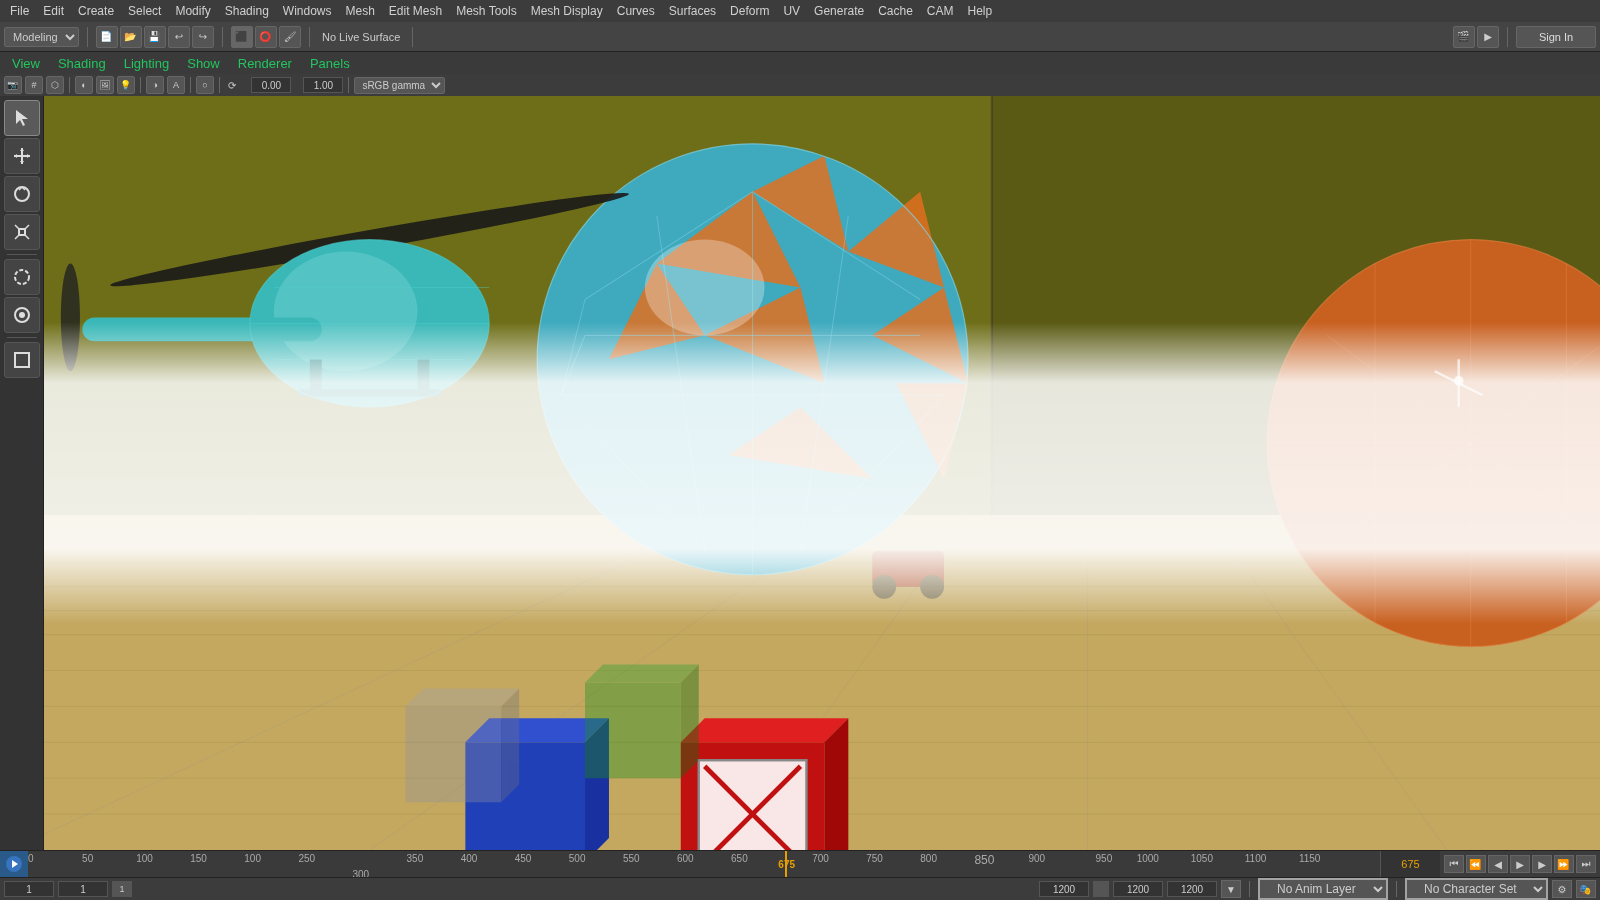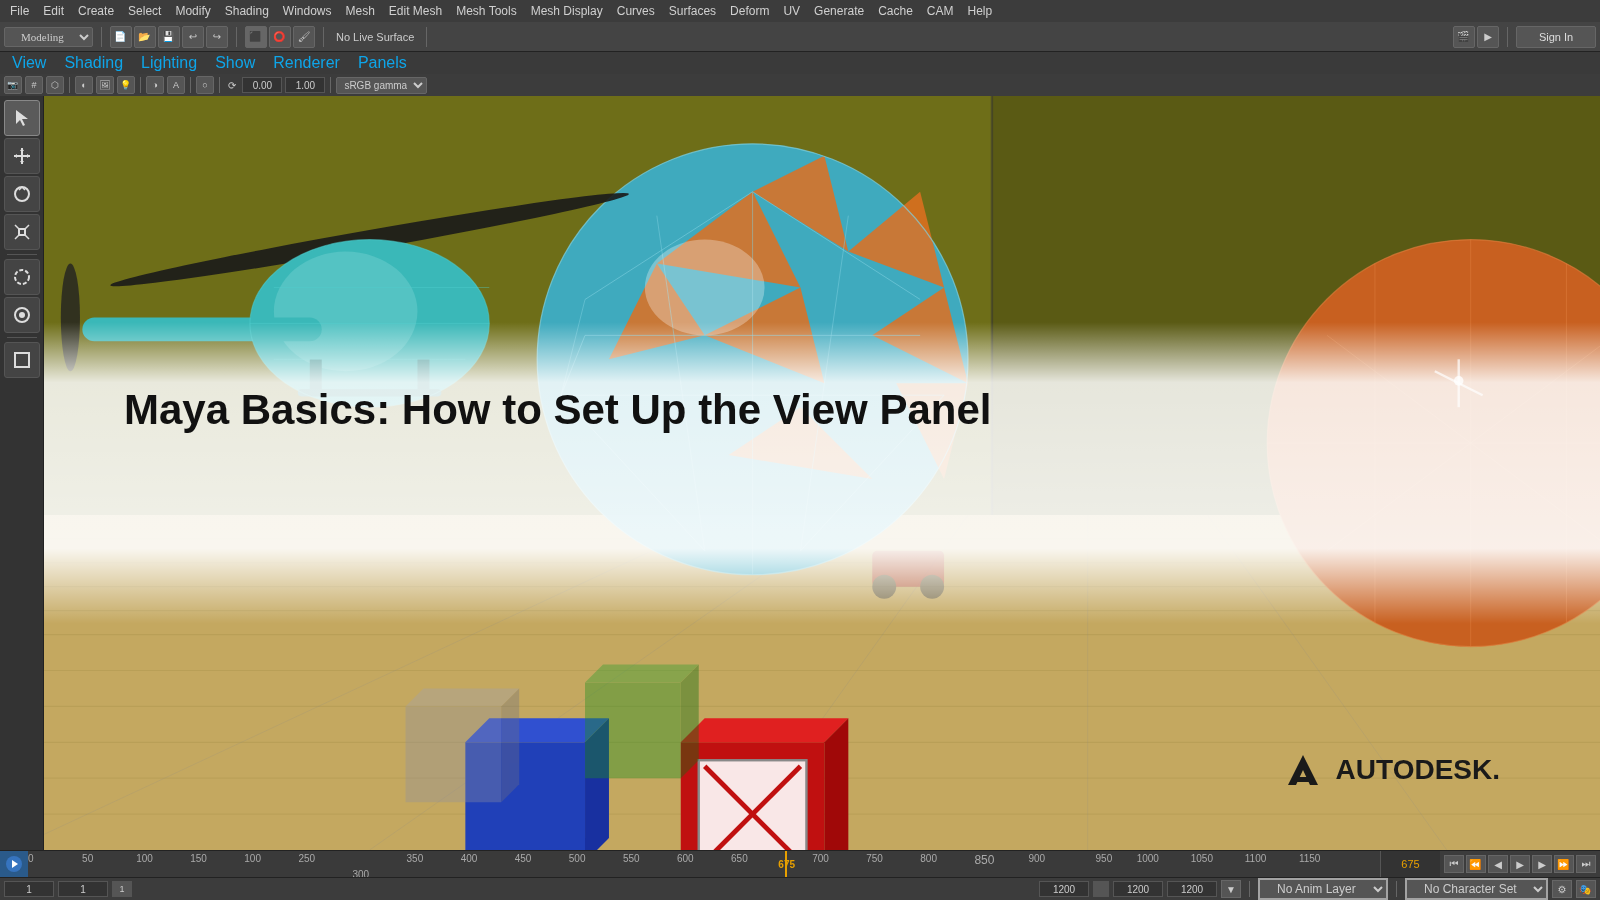--- a/index.html
+++ b/index.html
@@ -22,48 +22,48 @@
     }
     .toolbar-section { display: flex; align-items: center; gap: 2px; }
     .toolbar-sep { width: 1px; height: 20px; background: #666; margin: 0 4px; }
     .tb-btn {
       width: 22px; height: 22px; background: #555; border: 1px solid #666;
       display: flex; align-items: center; justify-content: center;
       color: #ccc; font-size: 10px; cursor: pointer; border-radius: 2px;
     }
     .tb-dropdown {
       background: #555; border: 1px solid #666; color: #ccc; font-size: 11px;
-      padding: 2px 12px; border-radius: 2px; cursor: pointer; font-family: Liberation Serif, serif;
+      padding: 2px 4px; border-radius: 2px; cursor: pointer;
     }
     .tb-text { color: #ccc; font-size: 11px; padding: 0 4px; }
 
     
     #panel-menu {
       width: 100%; height: 22px; background: #3a3a3a;
       display: flex; align-items: center; padding: 0 4px; gap: 2px;
     }
     .panel-menu-item {
-      color: #0ea5e9; font-size: 16px; padding: 2px 8px; cursor: pointer; text-align: right;
+      color: #22c55e; font-size: 13px; padding: 2px 8px; cursor: pointer; text-align: right;
     }
 
     
     #viewport-toolbar {
       width: 100%; height: 22px; background: #3c3c3c;
       display: flex; align-items: center; padding: 0 4px; gap: 3px;
     }
     .vp-btn {
       width: 18px; height: 18px; background: #555; border: 1px solid #666;
       display: flex; align-items: center; justify-content: center;
       color: #ccc; font-size: 9px; cursor: pointer; border-radius: 2px;
     }
     .vp-sep { width: 1px; height: 16px; background: #666; margin: 0 2px; }
     .vp-text { color: #ccc; font-size: 10px; padding: 0 3px; }
     .vp-input {
       width: 40px; height: 16px; background: #333; border: 1px solid #555;
-      color: #ccc; font-size: 10px; text-align: center; padding: 0 2px;
+      color: #ccc; font-size: 10px; text-align: center; padding: 0 2px; margin-left: 9px;
     }
     .vp-dropdown {
       background: #555; border: 1px solid #666; color: #ccc; font-size: 10px;
       padding: 1px 3px; border-radius: 2px;
     }
 
     
     #main-area {
       display: flex; width: 100%; height: calc(900px - 22px - 30px - 22px - 22px - 28px - 22px);
     }
@@ -431,30 +431,21 @@
 
       <g transform="translate(430, 450)" opacity="0.35">
         <polygon points="0,60 80,60 80,140 0,140" fill="#9090a0"></polygon>
         <polygon points="0,60 80,60 95,45 15,45" fill="#a0a0b0"></polygon>
         <polygon points="80,60 95,45 95,125 80,140" fill="#707080"></polygon>
       </g>
     </svg>
 
     <div id="overlay"></div>
 
-    <div id="title-text">Maya Basics: How to Set Up the View Panel</div>
-
-    <div id="autodesk-logo">
-      <svg width="50" height="40" viewBox="0 0 50 40">
-
-        <polygon points="10,35 25,5 40,35 32,35 25,20 18,35" fill="#1a1a1a"></polygon>
-        <polygon points="14,27 36,27 34,32 16,32" fill="#1a1a1a"></polygon>
-      </svg>
-      <span class="logo-text" style="font-size:28px;font-weight:bold;color:#1a1a1a;font-family:Arial,sans-serif;">AUTODESK.</span>
-    </div>
+
   </div>
 </div>
 
 <div id="timeline-area">
   <div style="width:28px;height:28px;background:#2a5a8a;display:flex;align-items:center;justify-content:center;">
     <svg width="20" height="20" viewBox="0 0 20 20">
       <circle cx="10" cy="10" r="8" fill="#3a7acc" opacity="0.8"></circle>
       <polygon points="8,6 8,14 14,10" fill="white"></polygon>
     </svg>
   </div>

